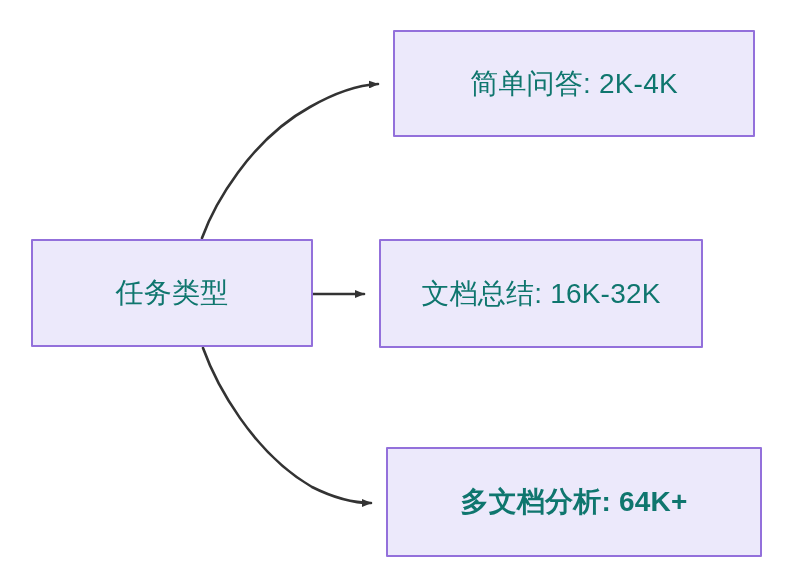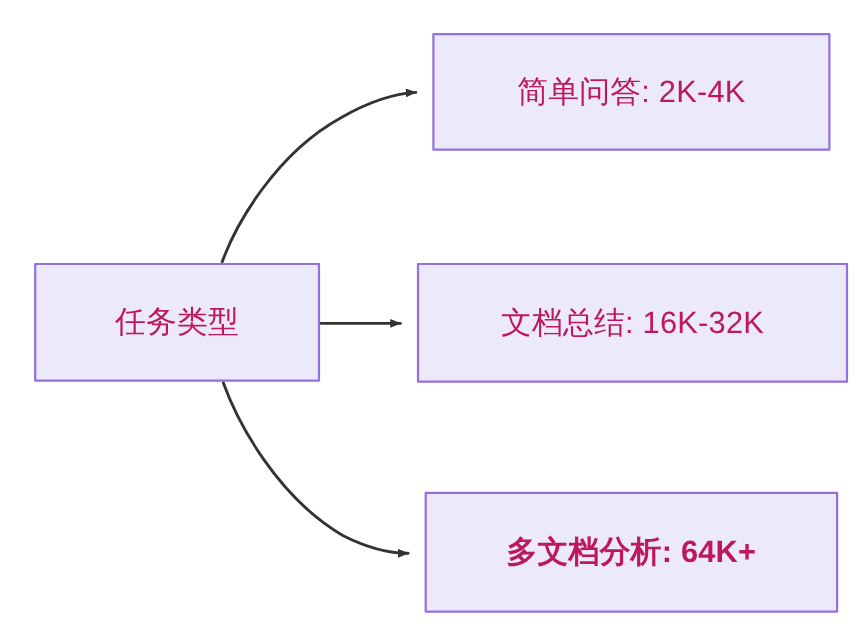--- a/index.html
+++ b/index.html
@@ -35,42 +35,42 @@
     display: flex;
     align-items: center;
     justify-content: center;
     color: #333333;
     font-size: 28px;
     line-height: 1.2;
     letter-spacing: 0.2px;
     white-space: nowrap;
   }
   .node-label {
-    color: #be185d;
+    color: #0f766e;
     font-size: 28px;
     text-align: center;
   }
   
   #node-source {
     left: 31px;
     top: 239px;
-    width: 260px;
+    width: 282px;
     height: 108px;
   }
   
   #node-simple-qa {
     left: 393px;
     top: 30px;
     width: 362px;
     height: 107px;
   }
   #node-doc-summary {
     left: 379px;
     top: 239px;
-    width: 392px;
+    width: 324px;
     height: 109px;
   }
   #node-multi-doc {
     left: 386px;
     top: 447px;
     width: 376px;
     height: 110px;
     font-weight: bold;
   }
 </style>

